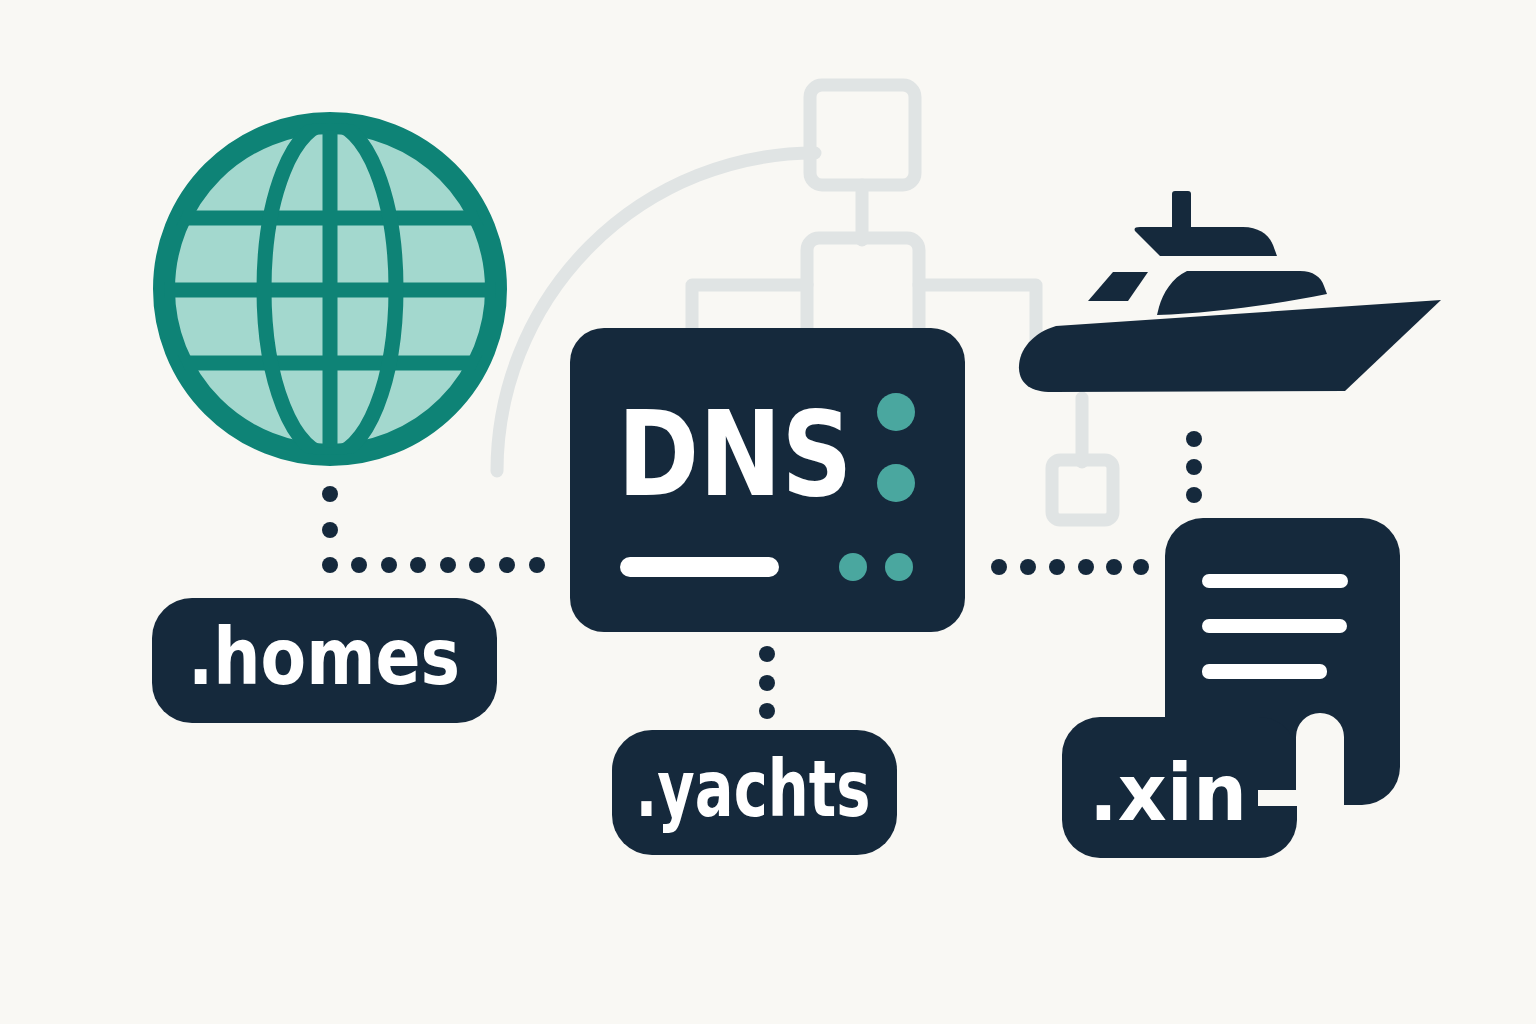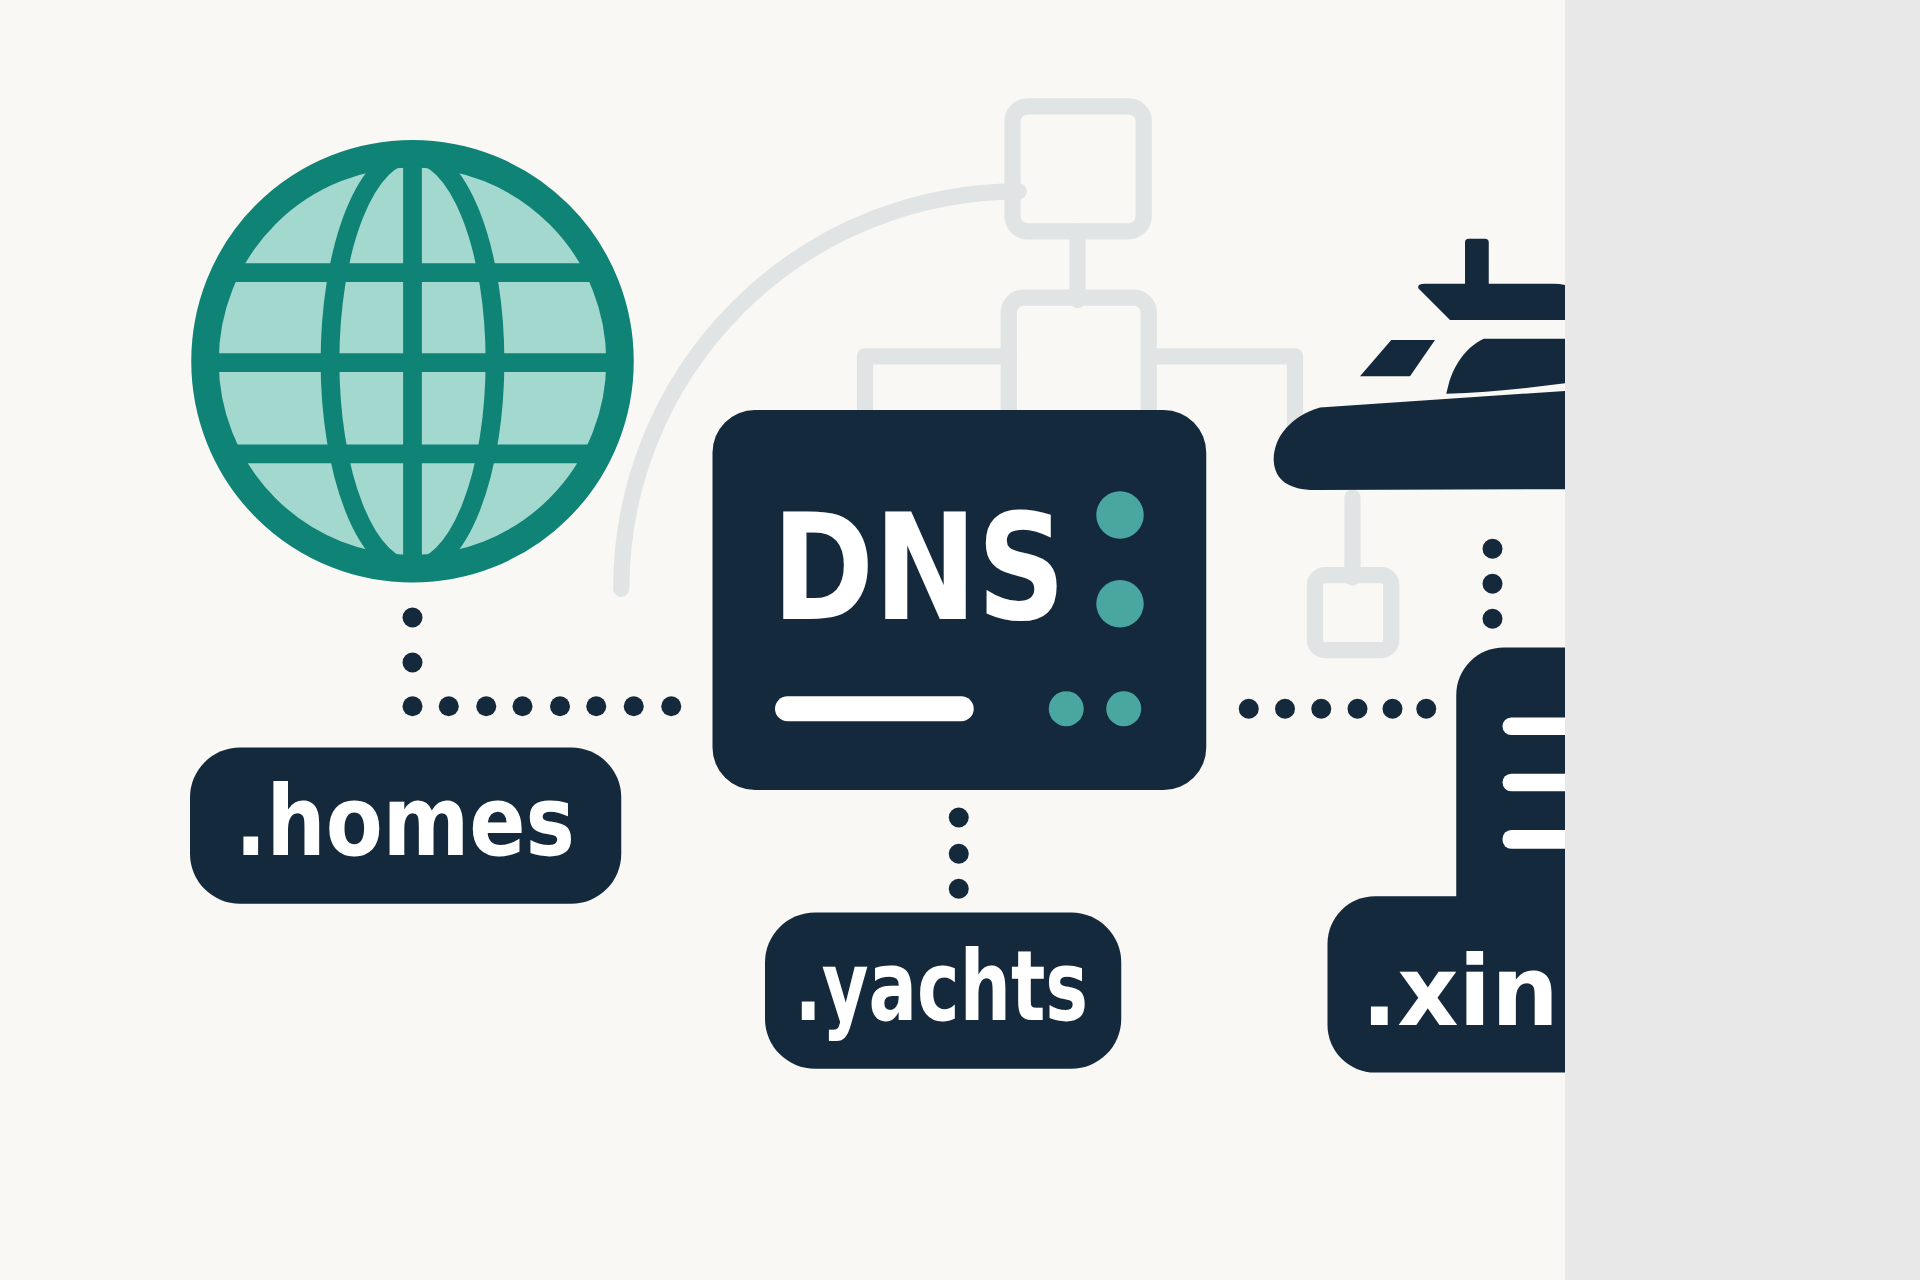--- a/index.html
+++ b/index.html
@@ -1,16 +1,16 @@
 <!DOCTYPE html>
 <html><head>
 <meta charset="utf-8">
 <style>
   html,body{margin:0;padding:0;background:#e8e8e8;}
-  .stage{width:1252px;height:1024px;position:relative;overflow:hidden;}
+  .stage{width:1536px;height:1024px;position:relative;overflow:hidden;}
   svg{display:block;}
   .badge-label{
     font-family:"DejaVu Sans",sans-serif;
     font-weight:700;
     fill:#ffffff;
   }
 </style>
 </head>
 <body>
 

